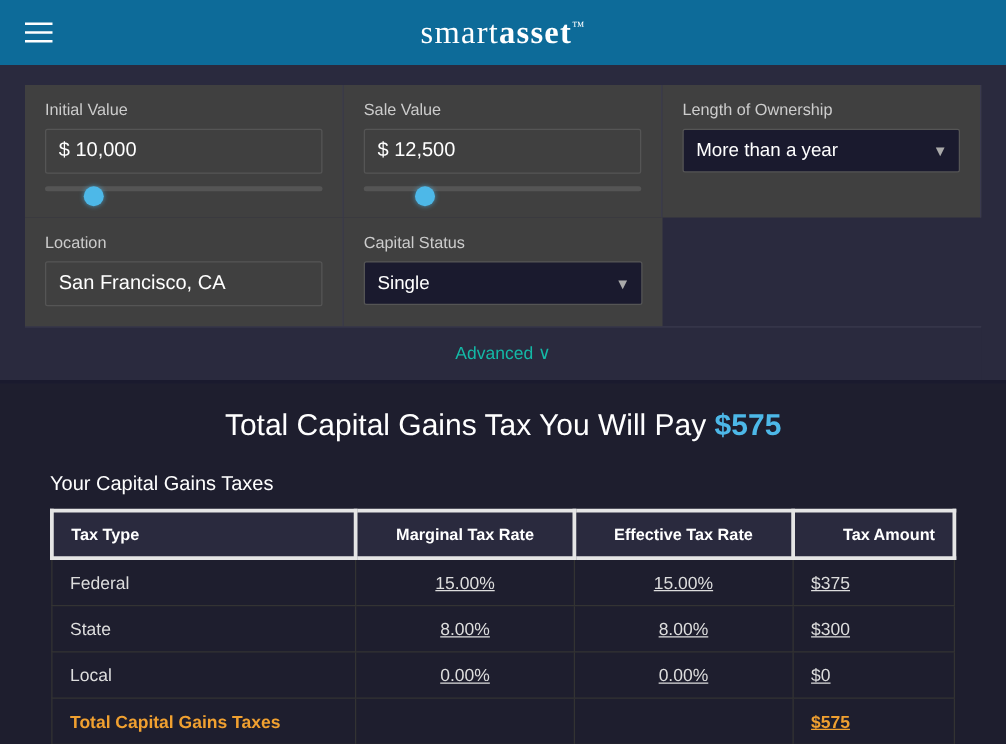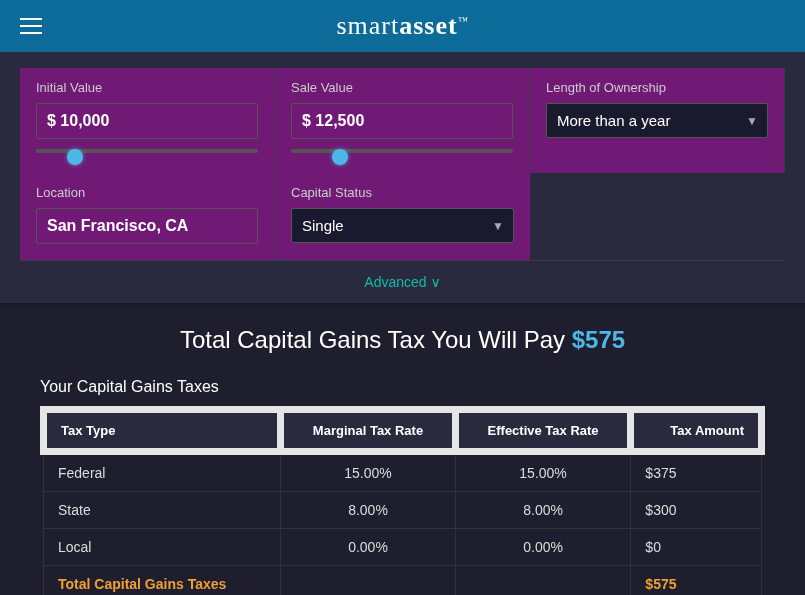--- a/index.html
+++ b/index.html
@@ -50,40 +50,39 @@
       background: #2a2a3e;
       padding: 16px 20px 0 20px;
       border-bottom: 3px solid #1a1a2e;
     }
     .form-grid {
       display: grid;
       grid-template-columns: 1fr 1fr 1fr;
       gap: 0;
     }
     .form-cell {
-      background: #701a75;
+      background: #404040;
       padding: 12px 16px 16px 16px;
       border-right: 1px solid #3a3a4e;
     }
     .form-cell:last-child { border-right: none; }
     .form-label {
       color: #ccc;
       font-size: 13px;
       margin-bottom: 8px;
     }
     .form-input {
       width: 100%;
       background: transparent;
       border: 1px solid #555;
       color: #fff;
       font-size: 16px;
       padding: 8px 10px;
       border-radius: 2px;
       outline: none;
-      font-weight: bold;
     }
 
     
     .form-select {
       width: 100%;
       background: #1a1a2e;
       border: 1px solid #555;
       color: #fff;
       font-size: 15px;
       padding: 8px 10px;
@@ -151,38 +150,39 @@
       border-collapse: collapse;
       border: 1px solid #444;
     }
     .tax-table th {
       background: #2a2a3e;
       color: #fff;
       font-size: 13px;
       font-weight: bold;
       padding: 10px 14px;
       text-align: left;
-      border: 7px solid #e5e5e5;
+      border: 3px solid #e5e5e5;
     }
     .tax-table th:not(:first-child) {
       text-align: center;
     }
     .tax-table th:last-child {
       text-align: right;
     }
     .tax-table td {
       padding: 10px 14px;
       font-size: 14px;
       border-bottom: 1px solid #333;
       border-left: 1px solid #333;
       border-right: 1px solid #333;
       color: #ddd;
     }
     .tax-table td:not(:first-child) {
       text-align: center;
+      text-decoration: underline;
     }
     .tax-table td:last-child {
       text-align: left;
     }
     .tax-table tr.total-row td {
       color: #f0a030;
       font-weight: bold;
       border-top: 1px solid #444;
     }
 

